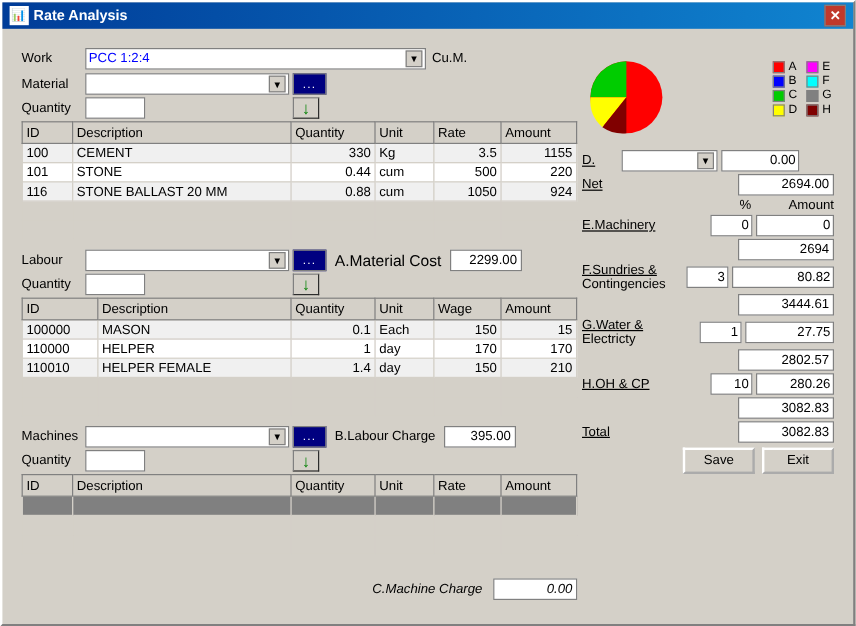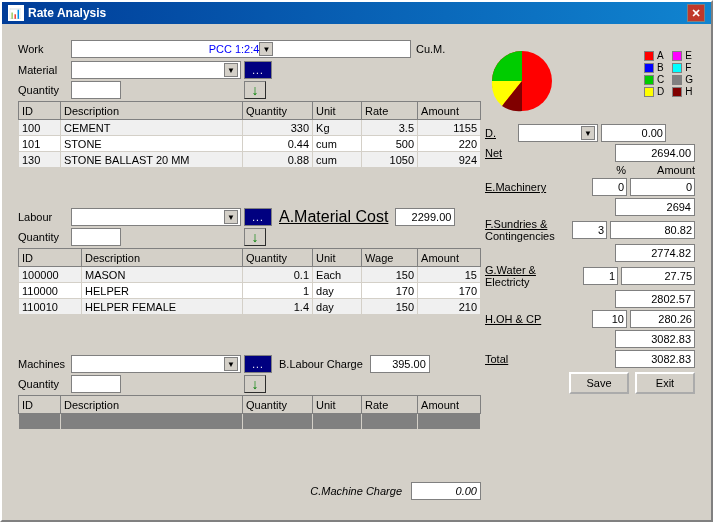--- a/index.html
+++ b/index.html
@@ -264,22 +264,21 @@
       height: 22px;
       background: #d4d0c8;
       border: 2px outset #ffffff;
       font-size: 11px;
       cursor: pointer;
       display: flex;
       align-items: center;
       justify-content: center;
     }
     .work-combo {
-      width: 340px;
-      justify-content: center;
+      width: 284px;
     }
     .unit-label {
       font-size: 11px;
       margin-left: 2px;
     }
     .material-combo {
       width: 170px;
     }
     .labour-combo {
       width: 170px;
@@ -358,21 +357,21 @@
     </tr>
             <tr>
       <td>101</td>
       <td>STONE</td>
       <td class="num">0.44</td>
       <td>cum</td>
       <td class="num">500</td>
       <td class="num">220</td>
     </tr>
             <tr>
-      <td>130</td>
+      <td>116</td>
       <td>STONE BALLAST 20 MM</td>
       <td class="num">0.88</td>
       <td>cum</td>
       <td class="num">1050</td>
       <td class="num">924</td>
     </tr>
             <tr class="empty-row">
       <td></td>
       <td></td>
       <td class="num"></td>
@@ -393,21 +392,21 @@
 
       <div class="section-separator"></div>
 
       <div class="field-row">
         <span class="field-label">Labour</span>
         <div class="combo-box labour-combo">
           <span></span>
           <div class="combo-arrow">▼</div>
         </div>
         <div class="btn-dots">...</div>
-        <span style="margin-left:4px; font-size:16px;text-decoration:underline;">A.Material Cost</span>
+        <span style="margin-left:4px; font-size:13px;">A.Material Cost</span>
         <div class="cost-value" style="width:60px; margin-left:4px;">2299.00</div>
       </div>
 
       <div class="field-row" style="margin-bottom:2px;">
         <span class="field-label">Quantity</span>
         <input class="field-input qty-input" type="text" value="" style="width: 50px;">
         <div class="btn-down-arrow" style="margin-left:120px; color:#008000; font-size:14px;">↓</div>
       </div>
 
       <table class="data-table">
@@ -616,21 +615,21 @@
         <div style="flex:1;">
           <div class="underline-label">F.Sundries &amp;</div>
           <div>Contingencies</div>
         </div>
         <input class="right-input" type="text" style="width: 35px;" value="3">
         <input class="right-input" type="text" style="width: 85px;" value="80.82">
       </div>
 
       <div class="calc-row">
         <span></span>
-        <div class="calc-value">2774.82</div>
+        <div class="calc-value">3444.61</div>
       </div>
 
       <div class="right-field-row">
         <div style="flex:1;">
           <div class="underline-label">G.Water &amp;</div>
           <div>Electricty</div>
         </div>
         <input class="right-input" type="text" style="width: 35px;" value="1">
         <input class="right-input" type="text" style="width: 74px;" value="27.75">
       </div>

